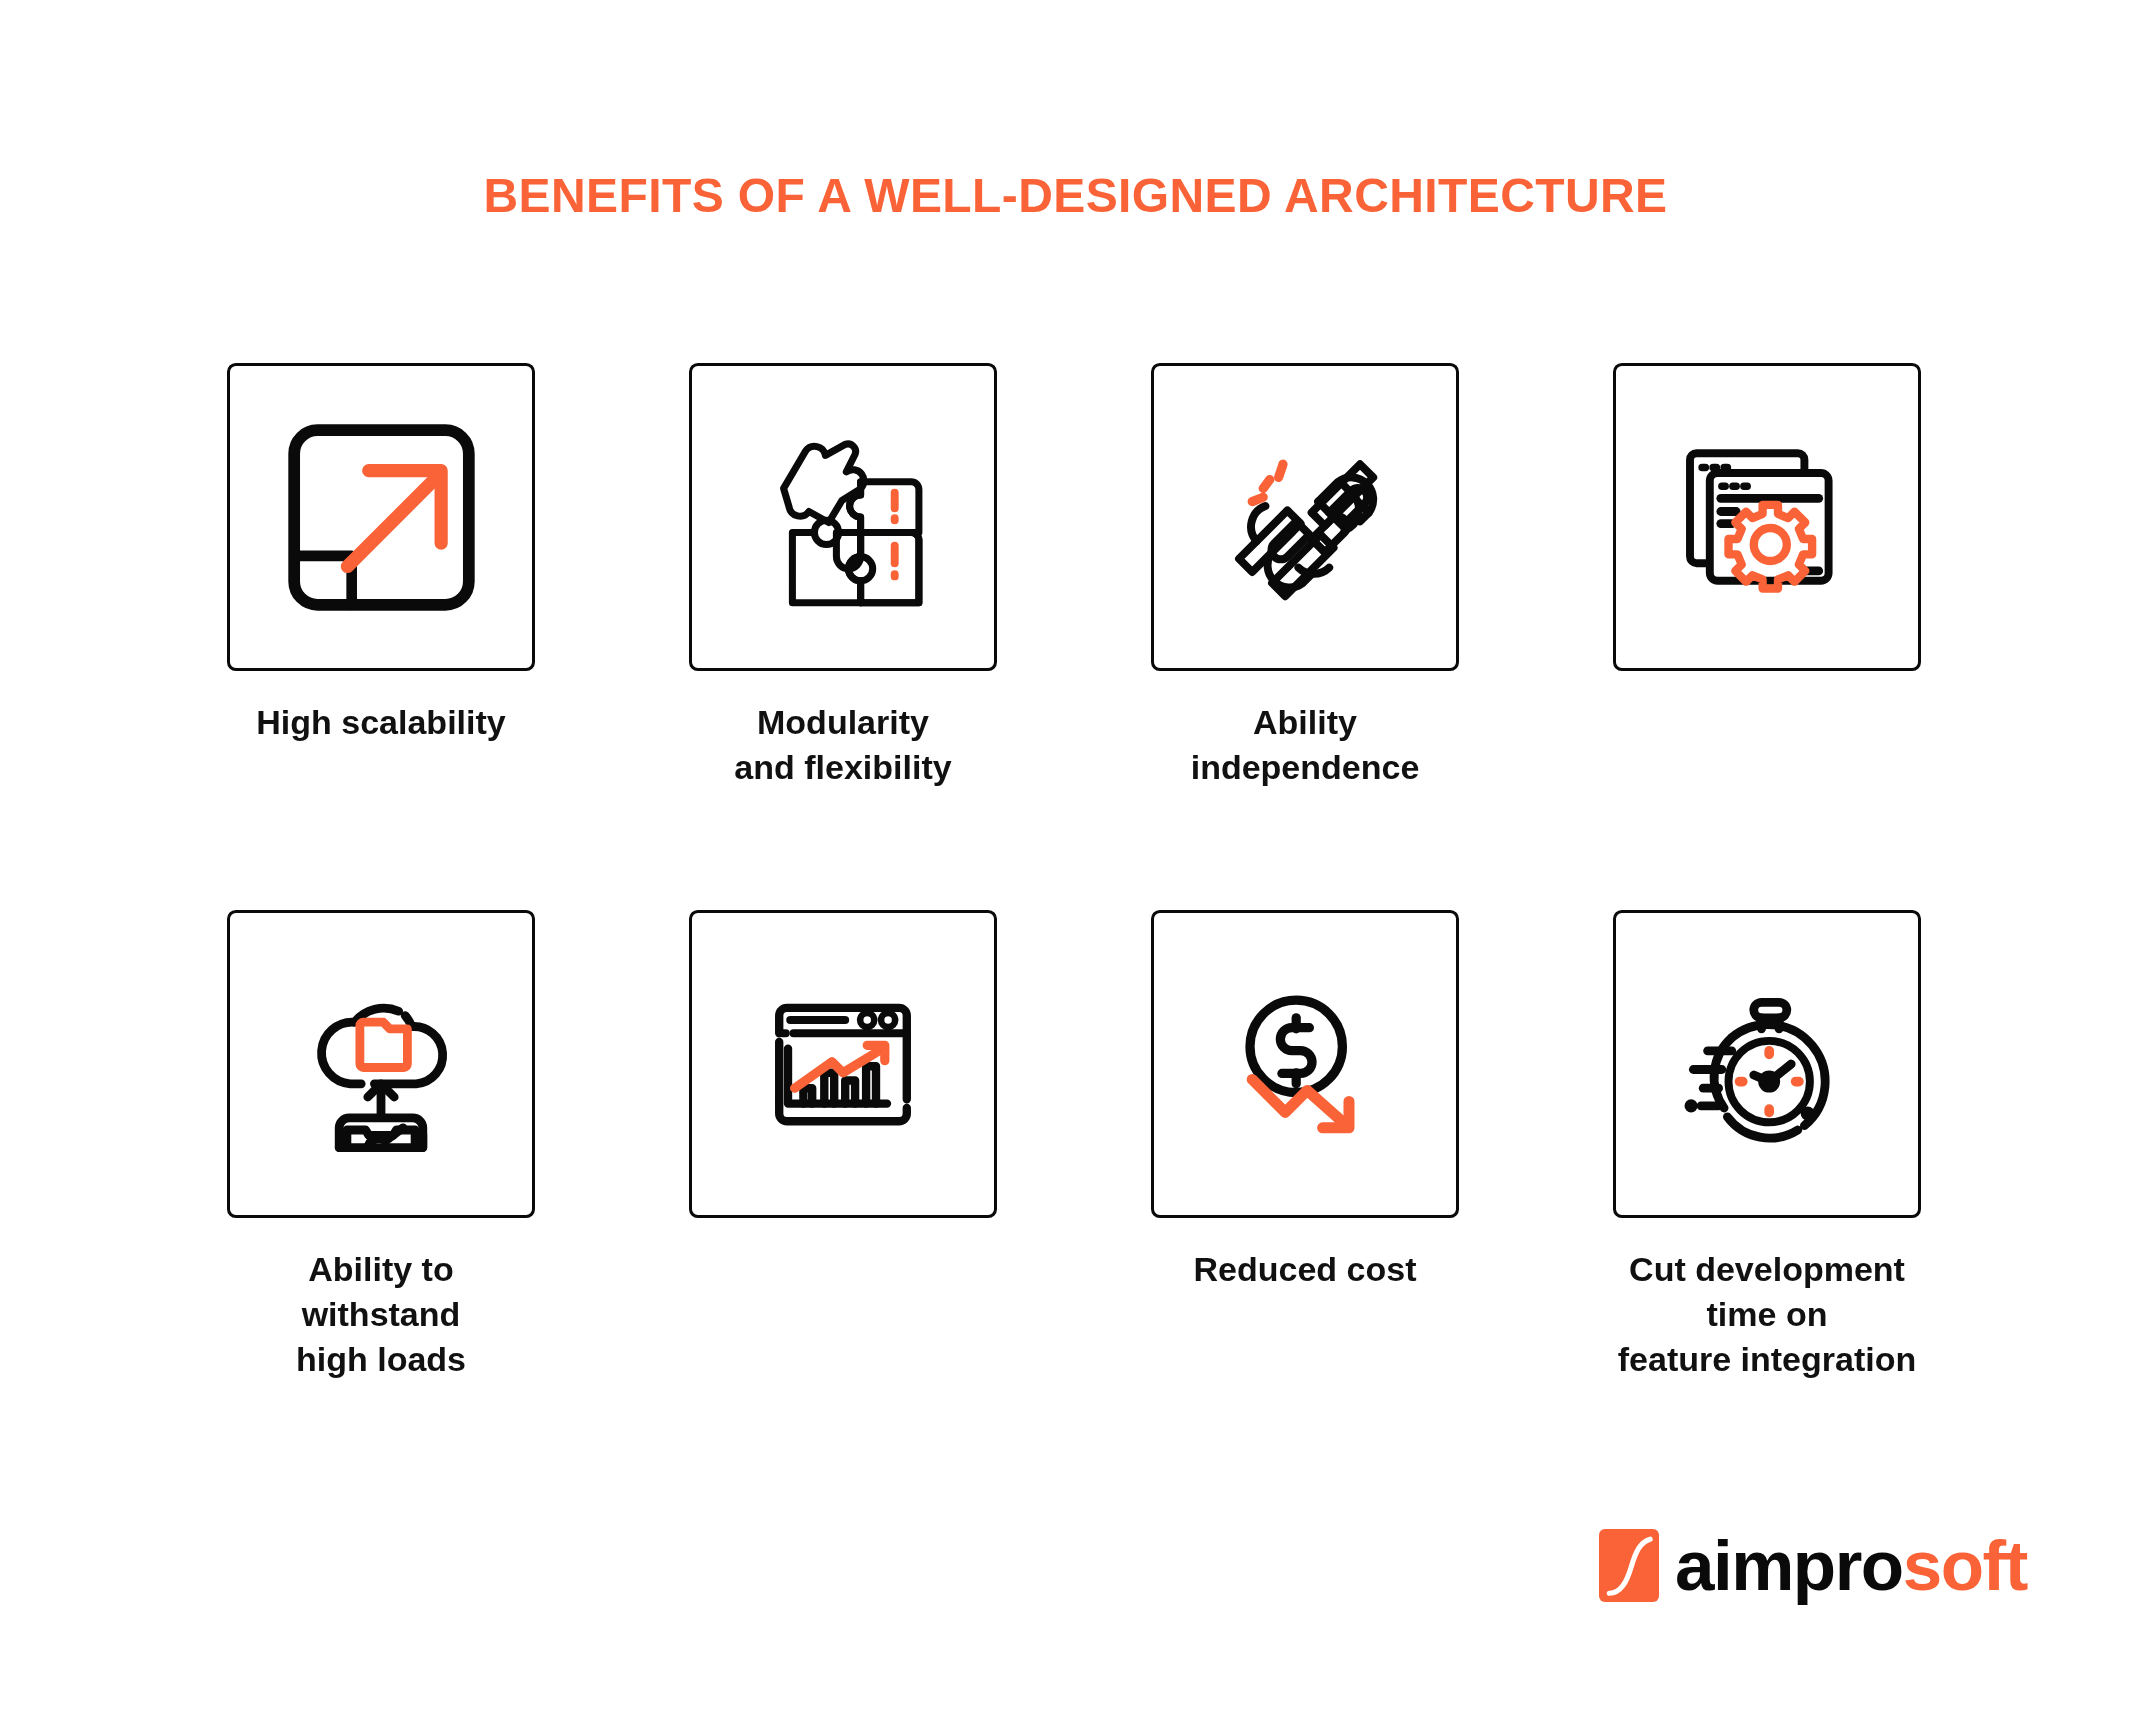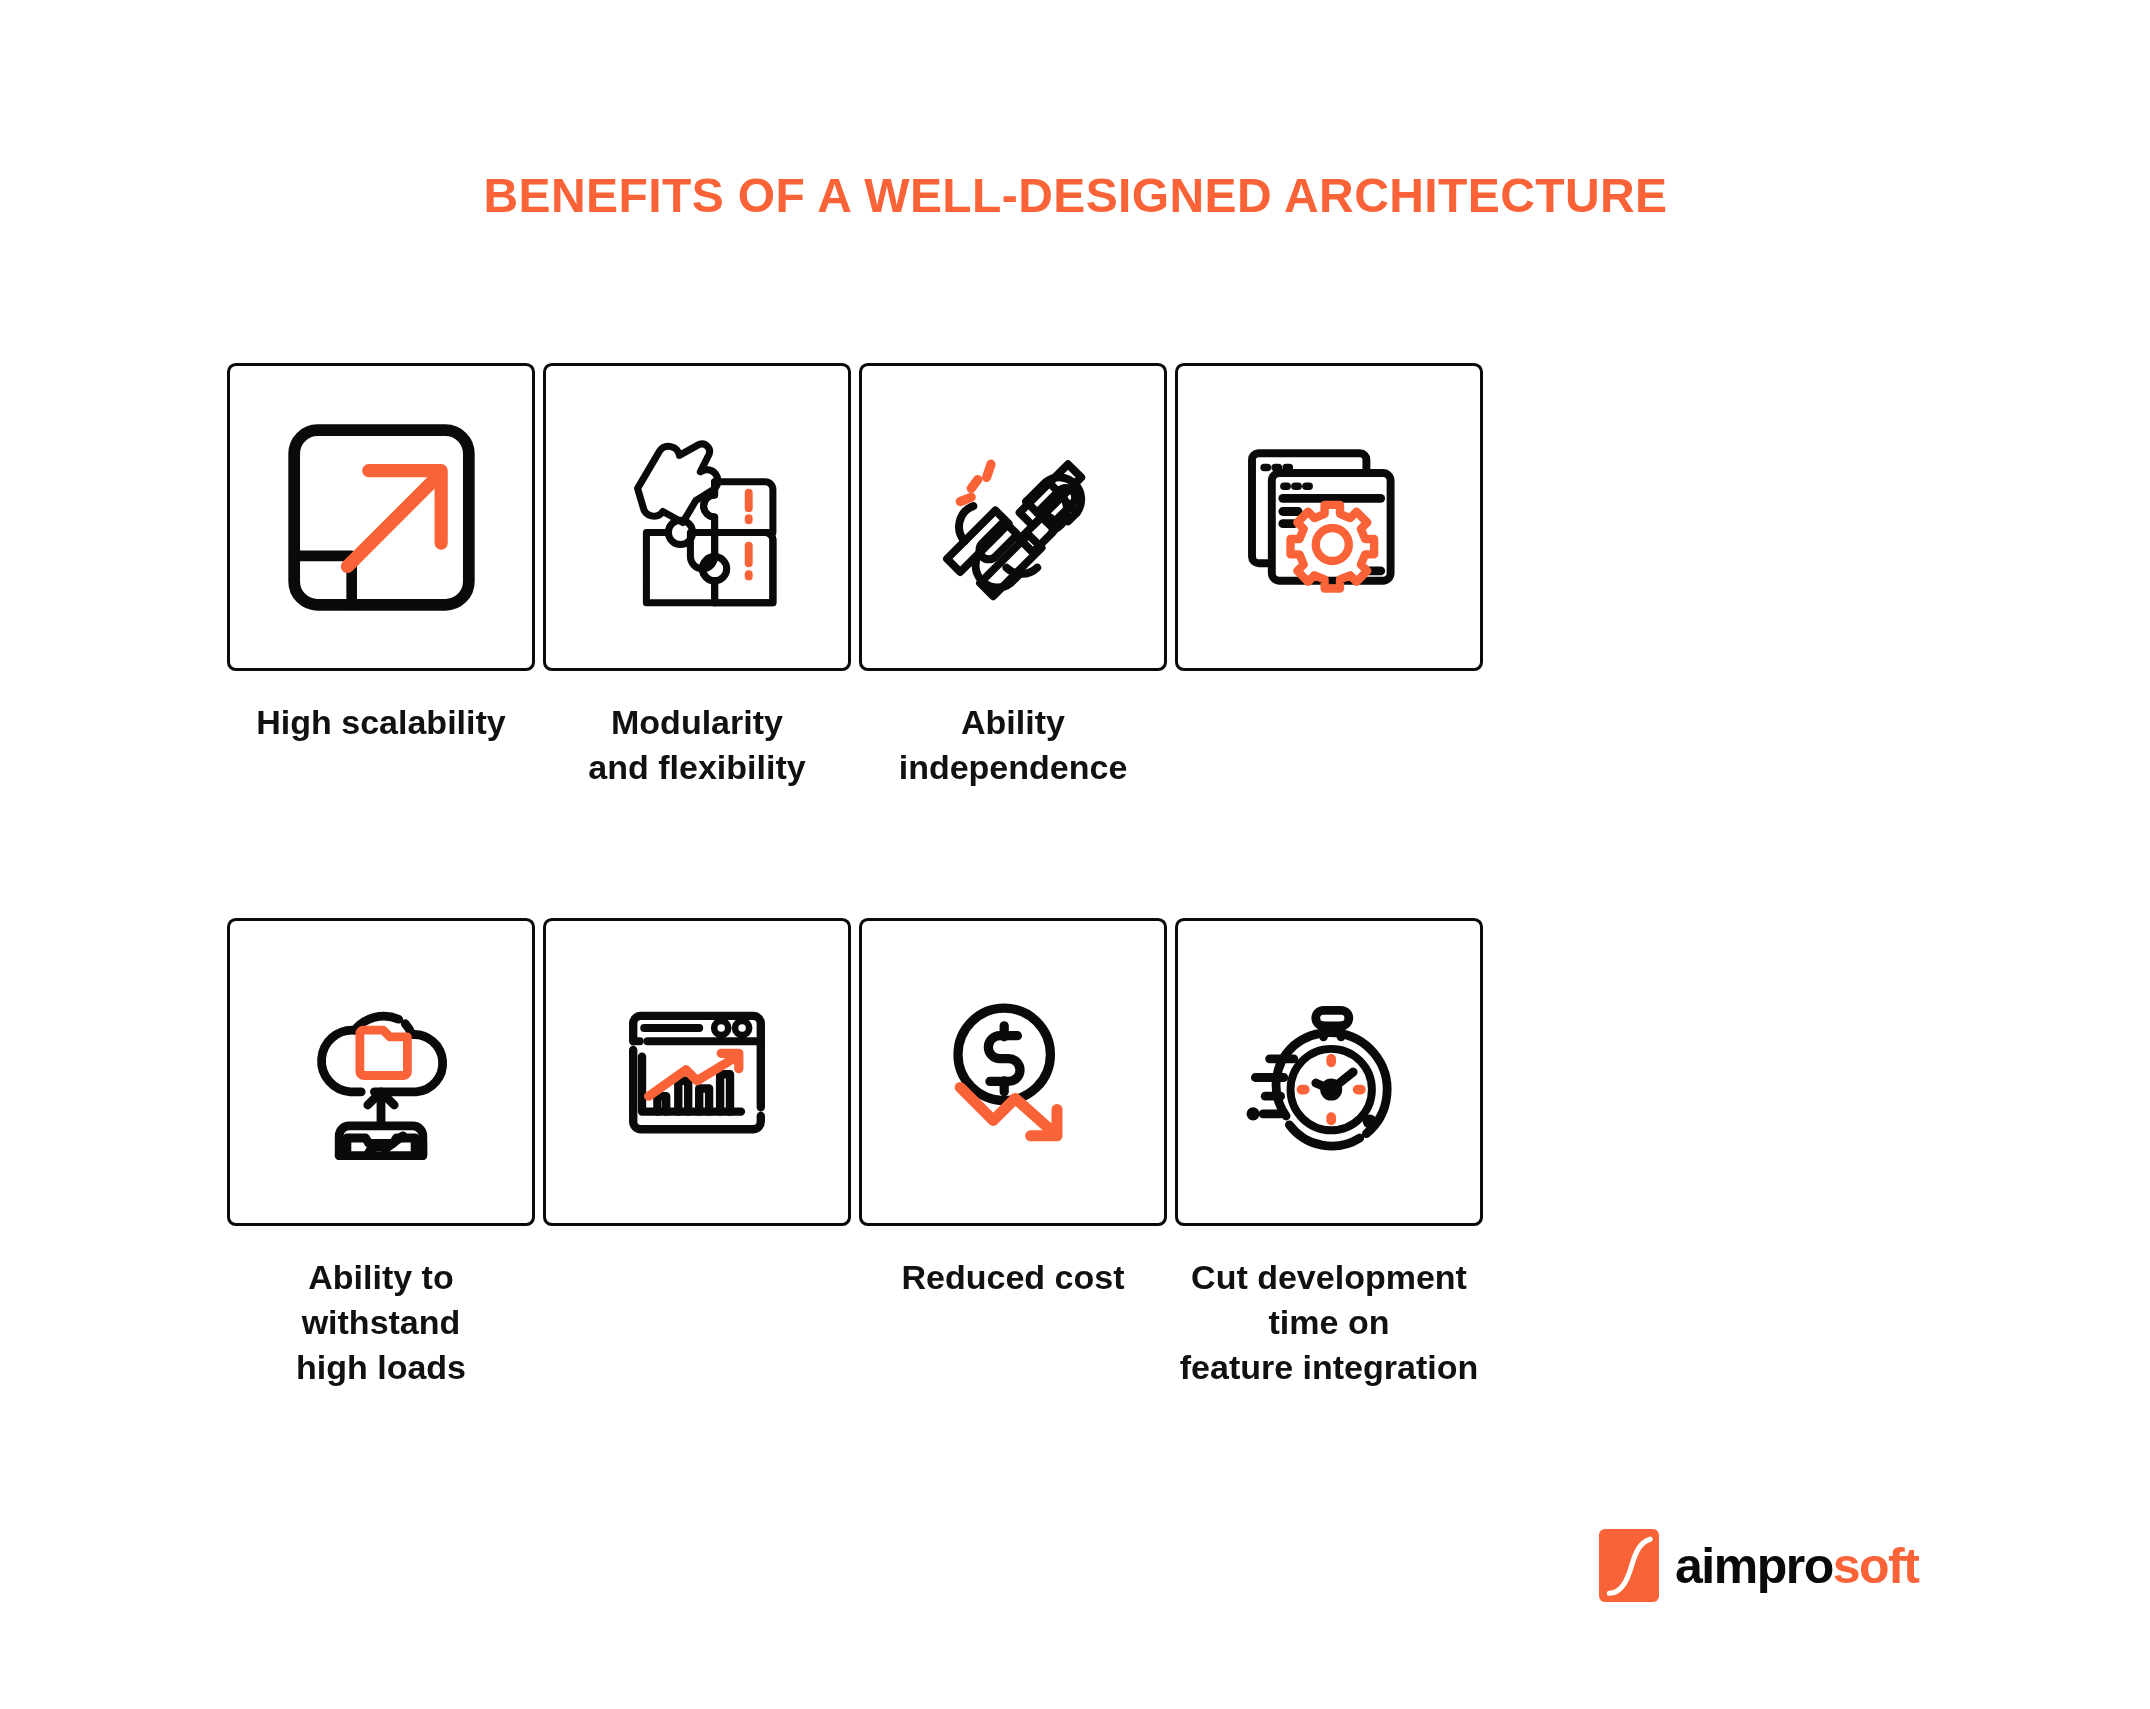--- a/index.html
+++ b/index.html
@@ -35,21 +35,20 @@
   
   .grid {
     position: absolute;
     top: 363px;
     left: 227px;
     width: 1696px;
     display: grid;
     grid-template-columns: repeat(4, 308px);
     column-gap: 154px;
     row-gap: 0px;
-    gap: 8px;
   }
   .row2-offset { margin-top: 120px; }
 
   .cell {
     width: 308px;
     display: flex;
     flex-direction: column;
     align-items: center;
   }
 
@@ -87,21 +86,21 @@
   }
   .logo-mark {
     width: 60px;
     height: 73px;
     background: #F96337;
     border-radius: 5.9px;
     position: relative;
     overflow: hidden;
   }
   .logo-word {
-    font-size: 50px;
+    font-size: 71px;
     font-weight: 700;
     letter-spacing: -1.5px;
     line-height: 1;
     white-space: nowrap;
   }
   .logo-aim { color: #0a0a0a; }
   .logo-soft { color: #F96337; }
 </style>
 </head>
 <body>

